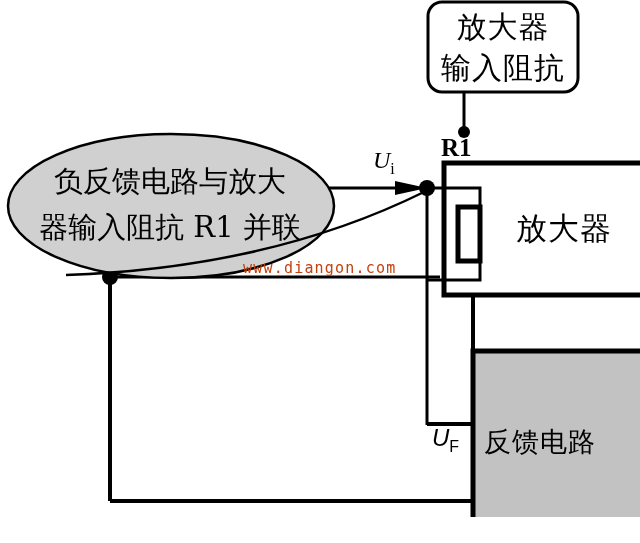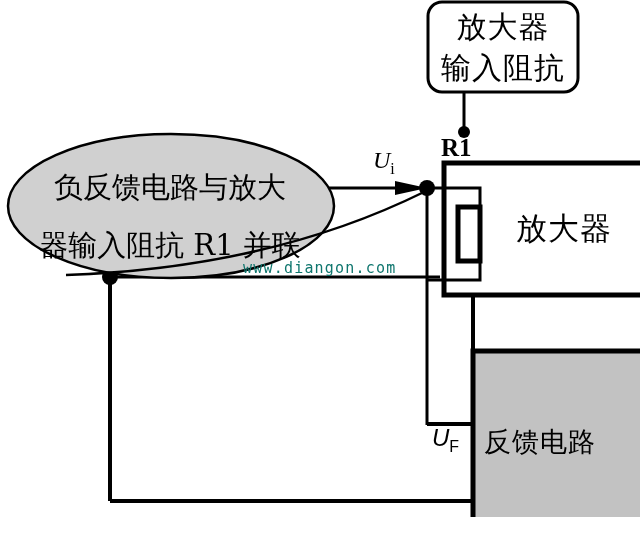--- a/index.html
+++ b/index.html
@@ -39,21 +39,21 @@
     font-family: "DejaVu Serif", "Liberation Serif", serif;
     font-weight: 500;
   }
   
   .ellipse-text {
     left: 20px;
     top: 158px;
     width: 300px;
     text-align: center;
     font-size: 29px;
-    line-height: 58px;
+    line-height: 46px;
     font-family: "DejaVu Serif", "Liberation Serif", serif;
   }
   
   .label-r1 {
     left: 441px;
     top: 134px;
     font-size: 25px;
     font-family: "Liberation Serif", "DejaVu Serif", serif;
     font-weight: bold;
   }
@@ -153,15 +153,15 @@
   <div class="txt label-r1">R1</div>
 
   <div class="txt label-amp">放大器</div>
 
   <div class="txt label-fb">反馈电路</div>
 
   <div class="txt label-ui"><span>U</span><span class="sub">i</span></div>
 
   <div class="txt label-uf"><span>U</span><span class="sub">F</span></div>
 
-  <div class="txt watermark" style="color: #0f766e;">www.diangon.com</div>
+  <div class="txt watermark" style="color: #c2410c;">www.diangon.com</div>
 
 </div>
 
 </body></html>

